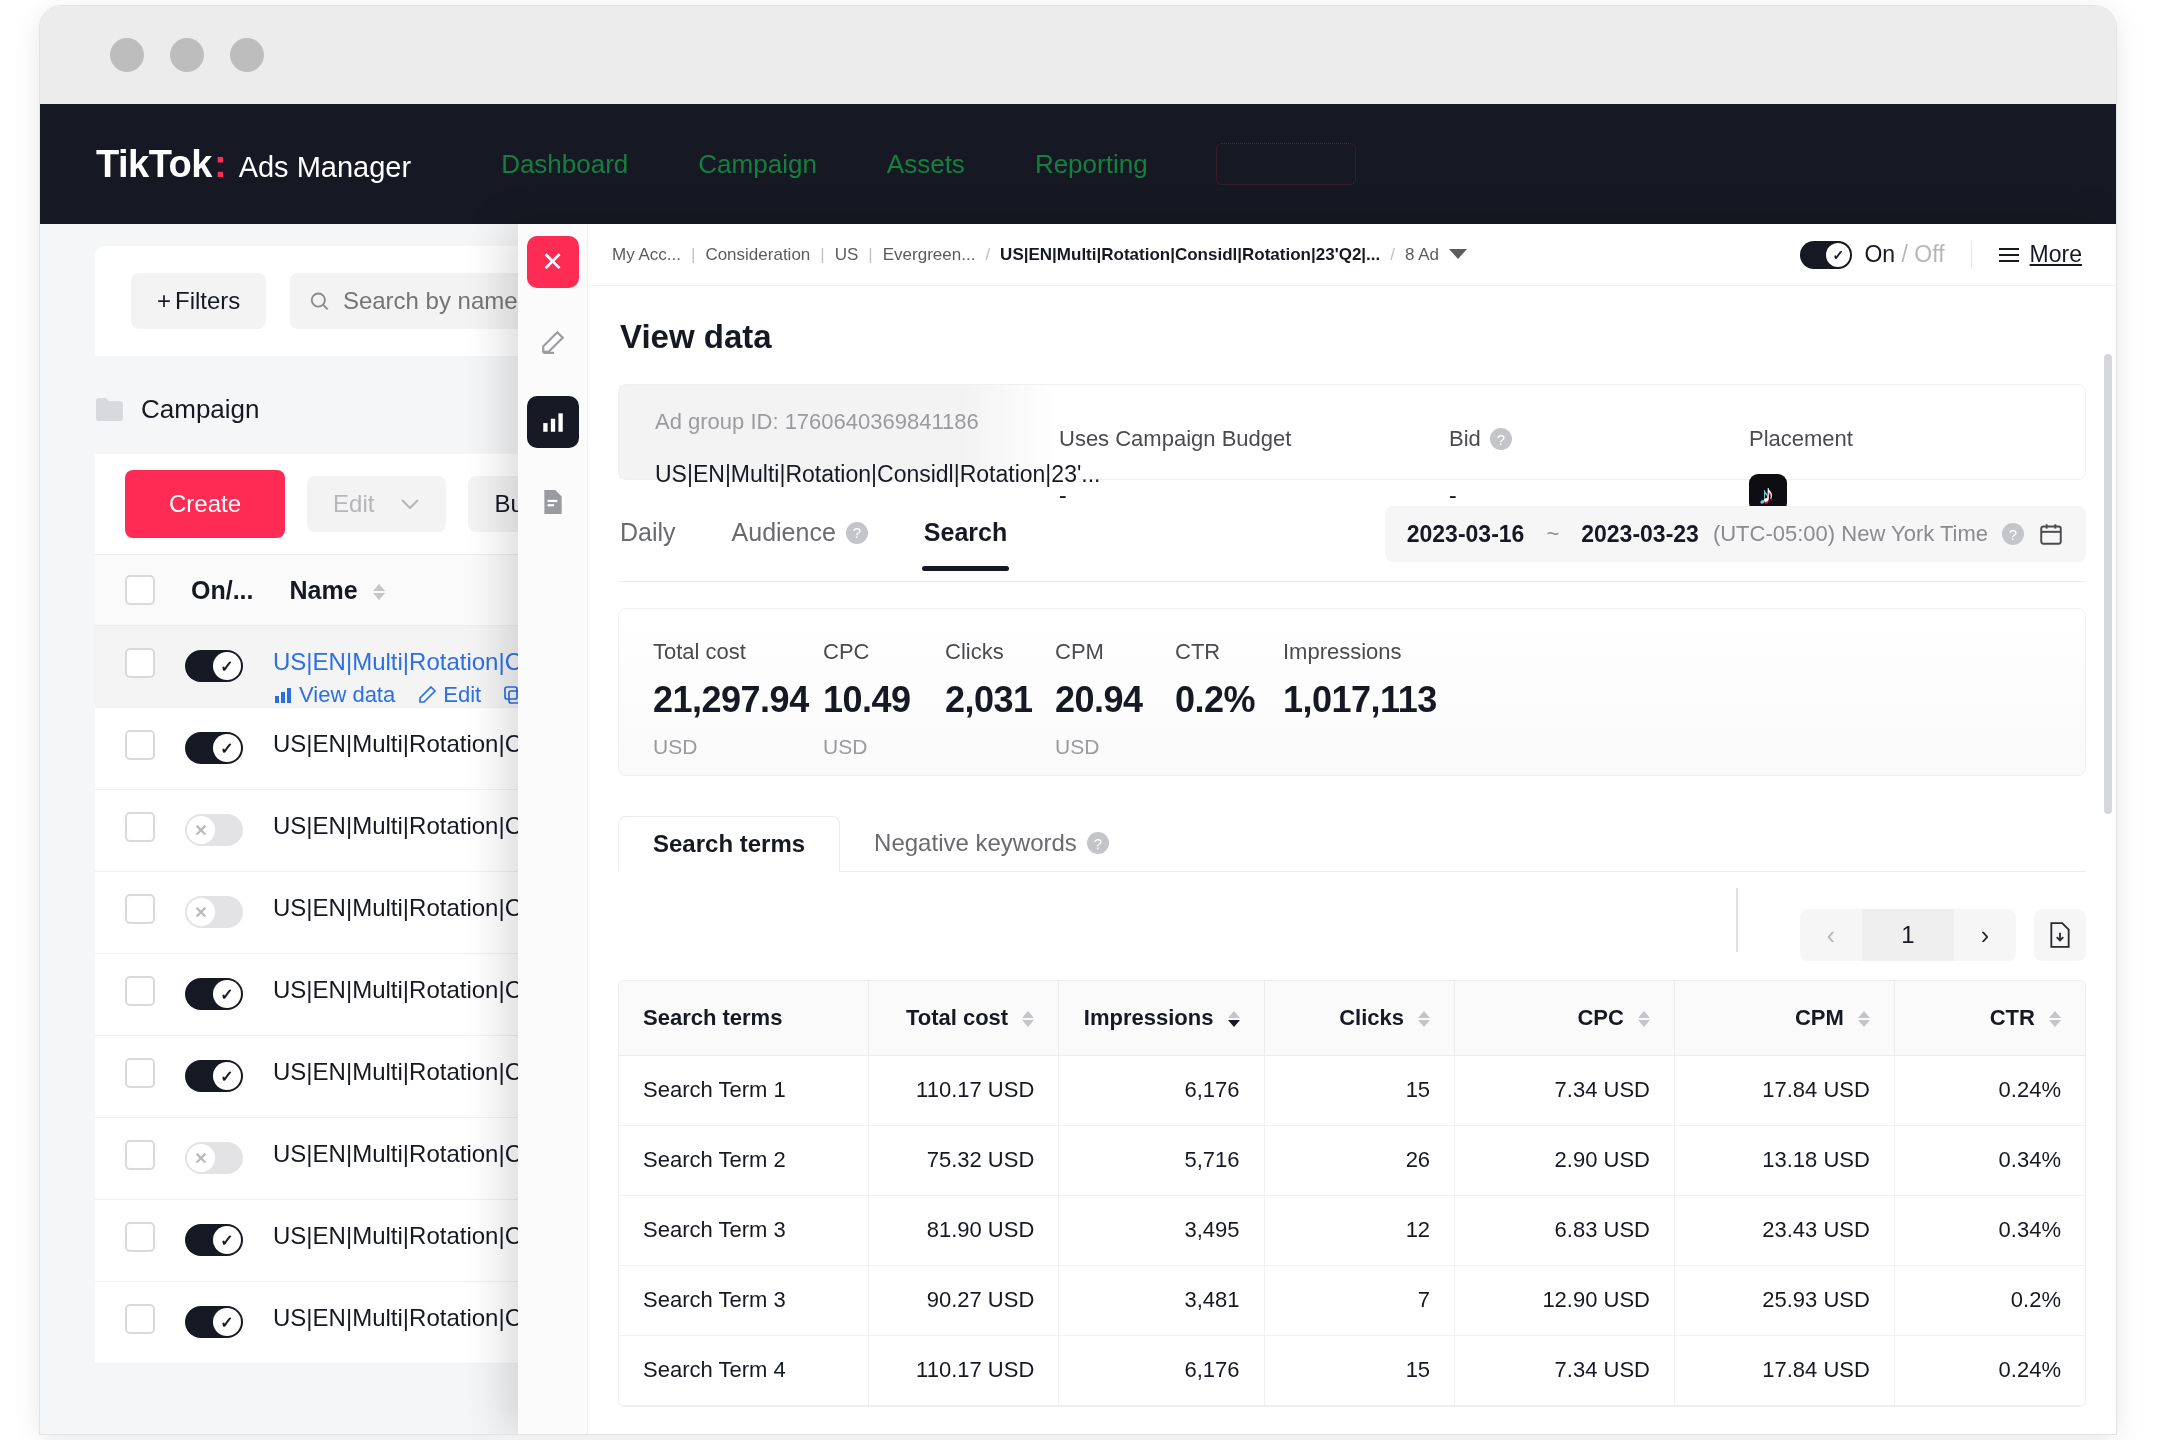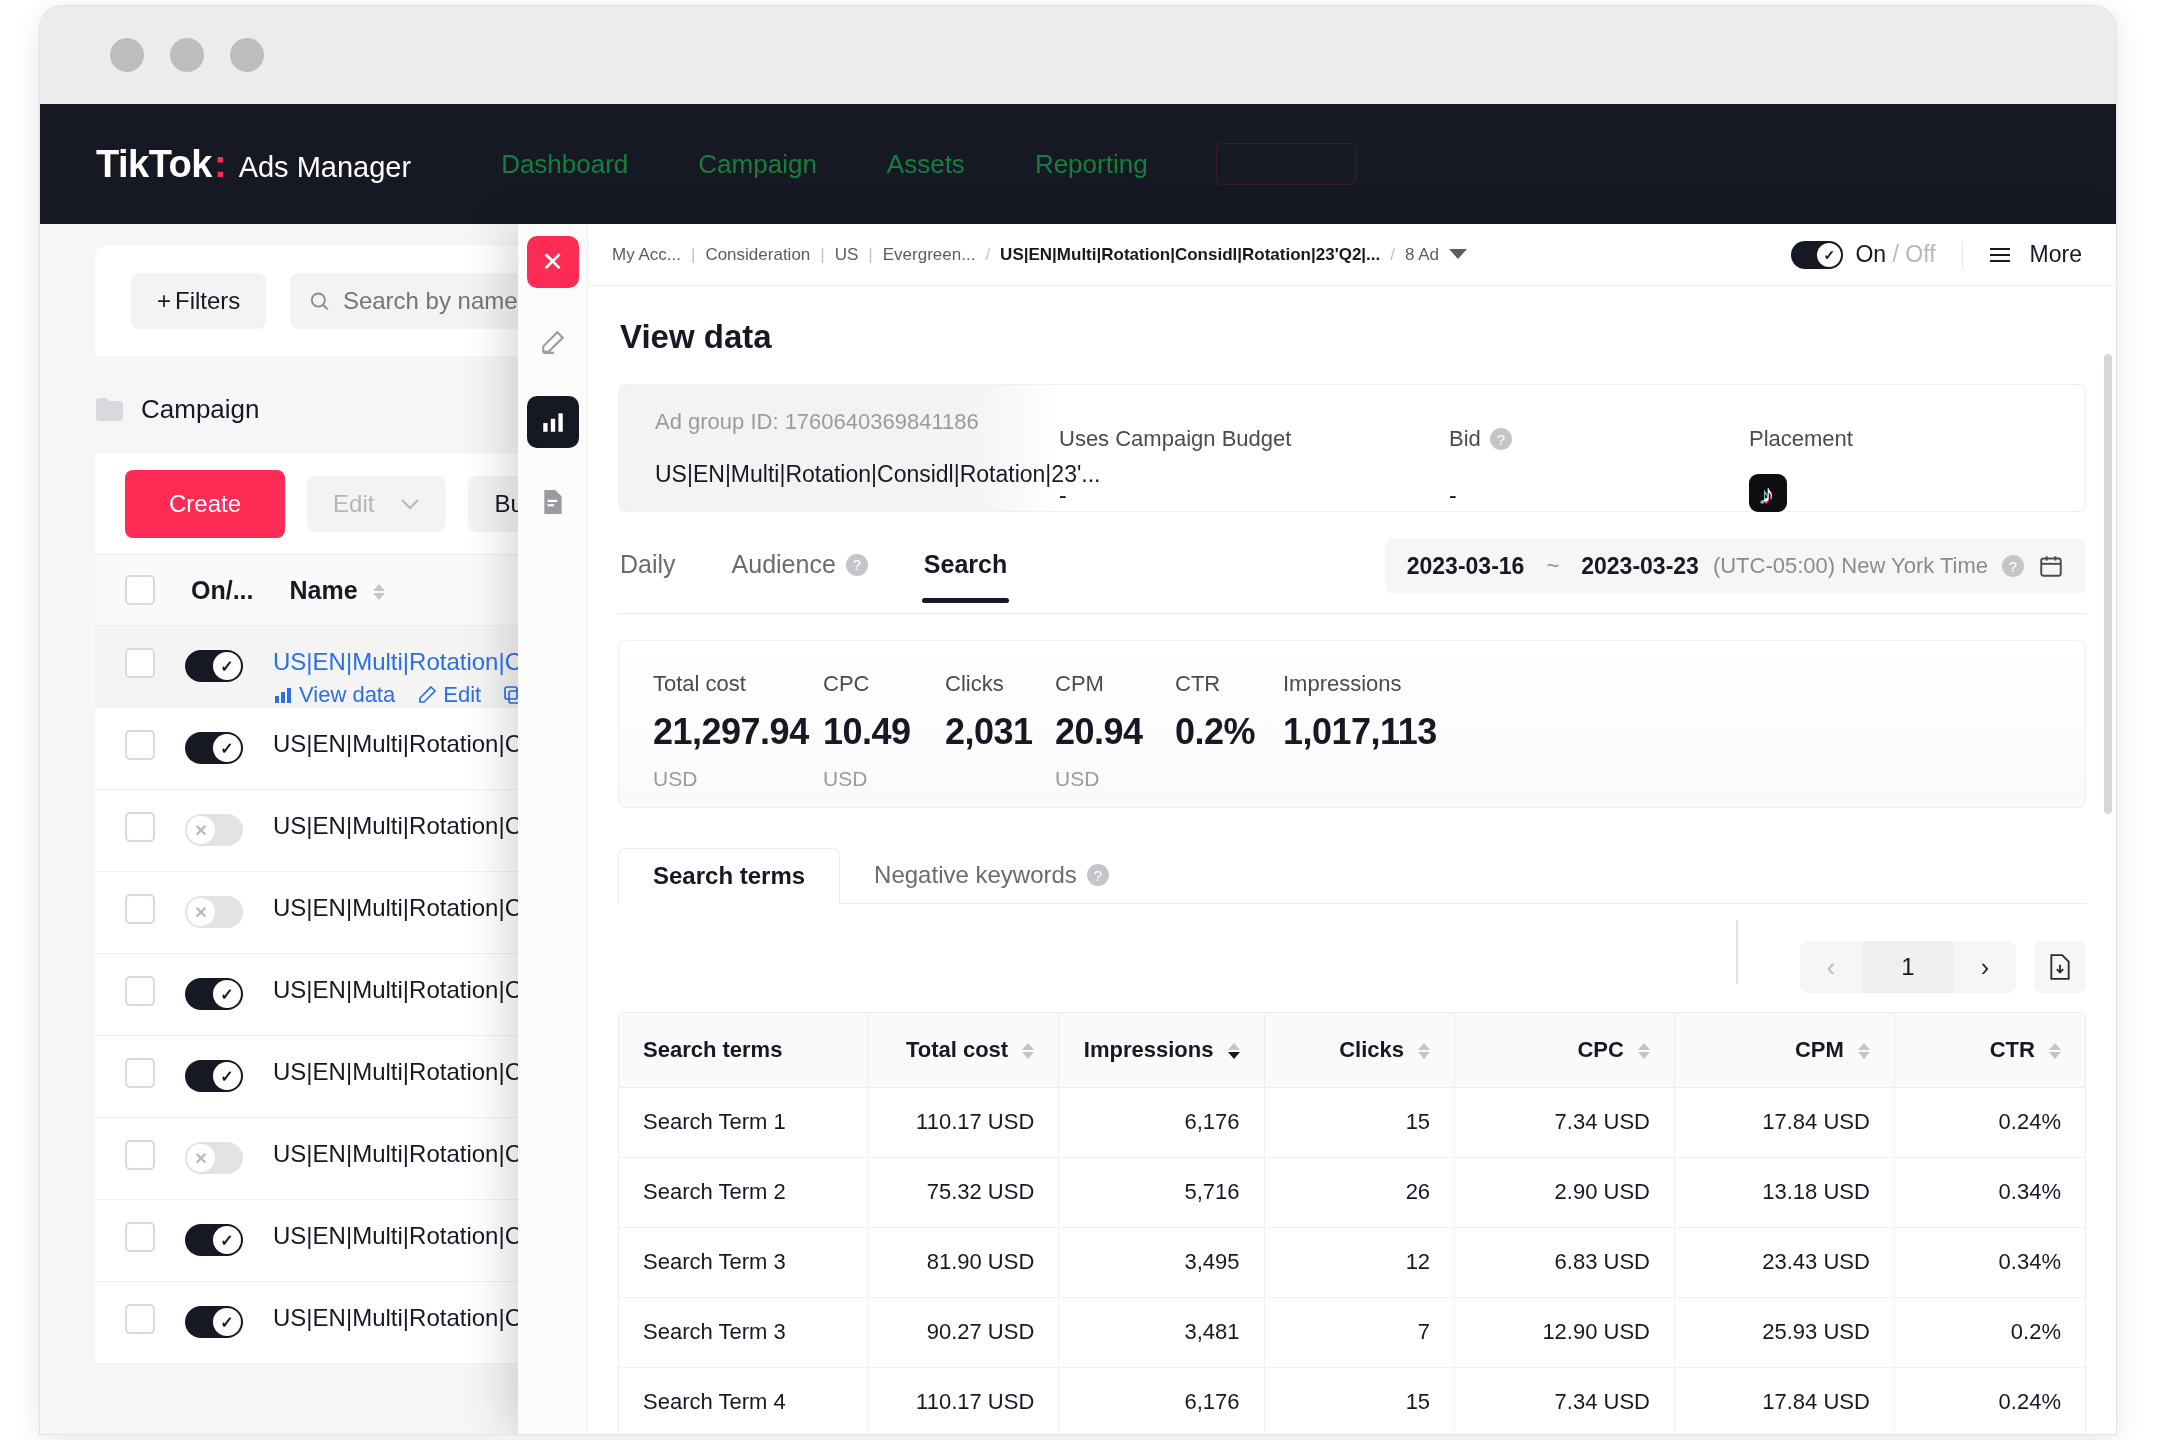--- a/index.html
+++ b/index.html
@@ -180,26 +180,26 @@
     width: 52px; height: 28px; border-radius: 14px; background: #161823; position: relative;
   }
   #onoff-toggle .knob {
     position: absolute; right: 2px; top: 2px; width: 24px; height: 24px; border-radius: 50%;
     background: #fff; display: flex; align-items: center; justify-content: center;
     font-size: 14px; color: #161823; font-weight: 700;
   }
   #onoff-label { font-size: 23px; color: #161823; }
   #onoff-label .off { color: #b6b7bb; }
   .vdiv { width: 1px; height: 28px; background: #e6e6e8; }
-  #more-btn { font-size: 23px; color: #161823; display: flex; align-items: center; gap: 19px; cursor: pointer; }
+  #more-btn { font-size: 23px; color: #161823; display: flex; align-items: center; gap: 10px; cursor: pointer; text-decoration: underline; }
 
   #view-title { font-size: 33px; font-weight: 700; color: #161823; padding: 32px 0 0 32px; }
 
   #infocard {
-    margin: 28px 30px 0 30px; height: 128px; background: #fff;
+    margin: 28px 30px 0 30px; height: 96px; background: #fff;
     border: 1px solid #f0f0f0; border-radius: 8px;
     display: flex; align-items: stretch;
   }
   #infocard .c1 {
     width: 440px; background: linear-gradient(90deg,#f3f3f4 0%, #f3f3f4 78%, #ffffff 100%);
     padding: 24px 0 0 36px;
   }
   .idline { font-size: 22px; color: #9a9b9f; }
   .nameline { font-size: 23px; color: #161823; margin-top: 26px; }
   .icol { padding: 24px 0 0 0; }

